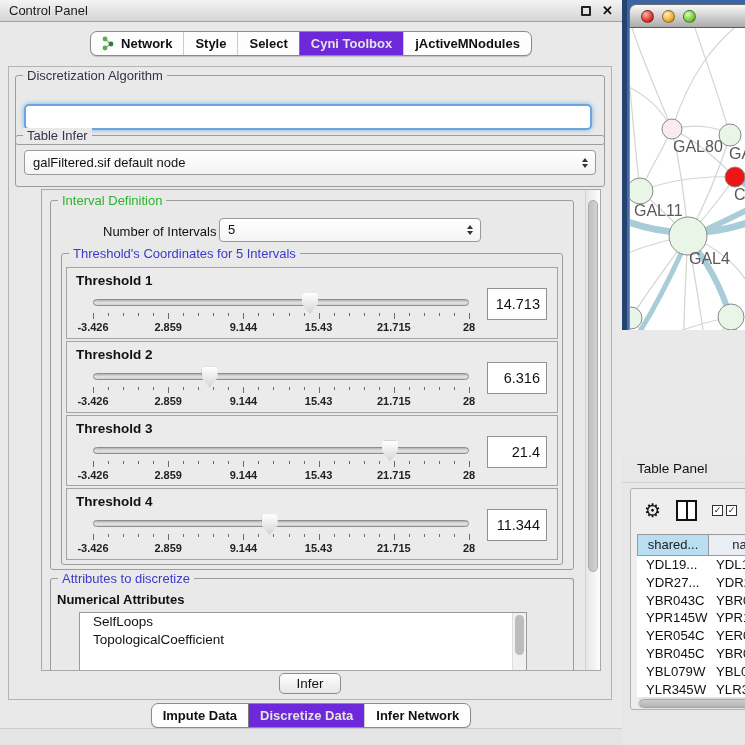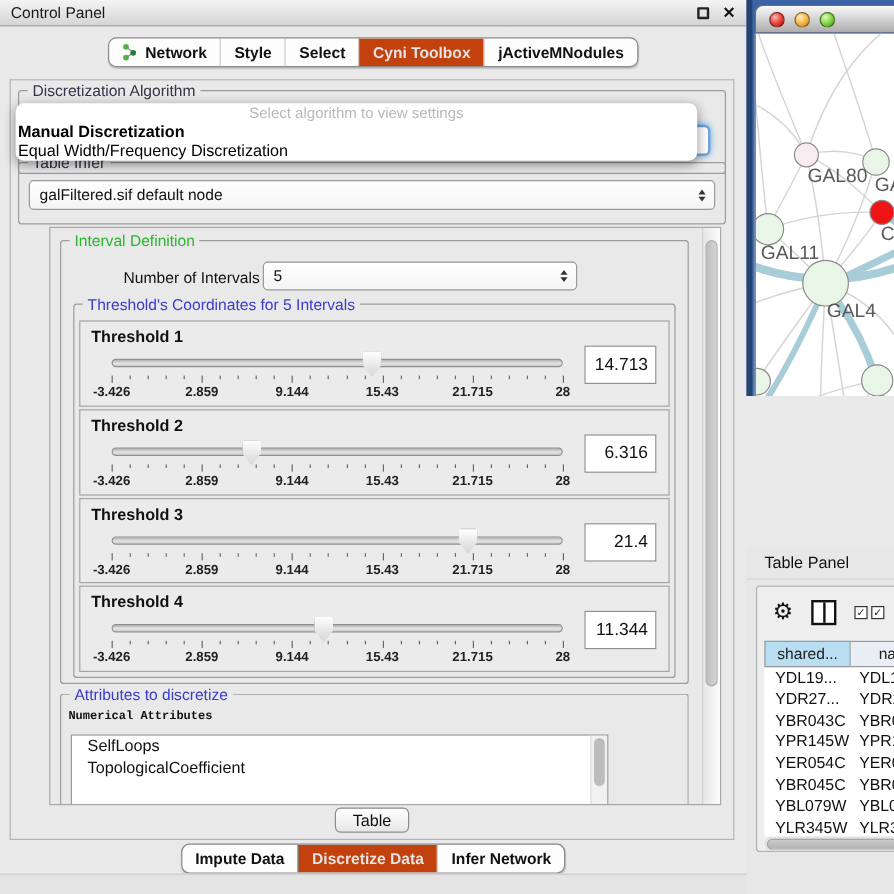--- a/index.html
+++ b/index.html
@@ -16,21 +16,21 @@
     display:flex; align-items:center; padding:0 9px; font-size:13px; color:#1a1a1a; }
   .cp-title { flex:1; }
   .float-box { width:10px; height:10px; border:2px solid #222; border-radius:1px; margin-right:11px; }
   .close-x { font-size:13px; font-weight:bold; color:#111; line-height:10px; }
 
   .tab-strip { position:absolute; top:31px; left:0; width:622px; display:flex; justify-content:center; }
   .tab-group { display:flex; border:1px solid #8b8b8b; border-radius:7px; overflow:hidden; background:#fdfdfd;
     height:25px; box-shadow:0 1px 1px rgba(0,0,0,.18); }
   .tab { display:flex; align-items:center; gap:6px; padding:0 11px; font-size:13px; font-weight:bold; color:#101010; border-left:1px solid #cccccc; cursor:default; }
   .tab:first-child { border-left:none; }
-  .tab.selected { background:#c2410c; color:#e4e4e4; border-left-color:#7b7b7b; }
+  .tab.selected { background:#6d28d9; color:#e4e4e4; border-left-color:#7b7b7b; }
   .net-ico svg { display:block; }
 
   .main-panel { position:absolute; left:8px; top:66px; width:604px; height:634px; border:1px solid #b3b3b3; background:#e9e9e9; }
 
   .titled-group { position:absolute; border:1px solid #9c9c9c; border-radius:3px; }
   .group-title { position:absolute; top:-8px; left:7px; background:#e9e9e9; padding:0 4px; font-size:13px; white-space:nowrap; }
   .t-dark  { color:#34344a; }
   .t-green { color:#2db32d; }
   .t-blue  { color:#3a3acc; }
 
@@ -74,22 +74,22 @@
     filter:drop-shadow(0 0 1px #666); }
   .thr-ticks { position:absolute; left:26px; right:88px; top:45px; height:7px; }
   .tick { position:absolute; top:0; width:1px; height:3px; background:#6a6a6a; }
   .tick.major { height:6px; }
   .thr-scale { position:absolute; left:26px; right:88px; top:53px; height:13px; font-size:11px; font-weight:bold; color:#222; }
   .scale-label { position:absolute; transform:translateX(-50%); white-space:nowrap; }
   .thr-value { position:absolute; right:10px; top:20px; width:60px; height:32px; background:#fff; border:1px solid #919191;
     font-size:14.5px; line-height:30px; text-align:right; padding-right:6px; }
 
   .attr-group { left:8px; top:388px; width:524px; height:100px; border-bottom:none; }
-  .attr-header { position:absolute; left:6px; top:13px; font-weight:bold; font-size:10px;font-family:Liberation Mono, monospace; }
-  .attr-list { position:absolute; left:8px; top:33px; width:448px; height:62px; background:#fff; border:1px solid #999; overflow:hidden; }
+  .attr-header { position:absolute; left:6px; top:13px; font-weight:bold; font-size:13px; }
+  .attr-list { position:absolute; left:28px; top:33px; width:448px; height:62px; background:#fff; border:1px solid #999; overflow:hidden; }
   .attr-item { font-size:13.5px; line-height:17.5px; padding-left:13px; color:#111; }
   .attr-scroll { position:absolute; right:0; top:0; bottom:0; width:14px; background:#f1f1f1; border-left:1px solid #dedede; }
   .attr-thumb { position:absolute; left:2px; right:2px; top:2px; height:40px; background:#bcbcbc; border-radius:5px; }
 
   .apply-btn { position:absolute; left:50%; transform:translateX(-50%); top:606px; width:62px; height:21px;
     border:1px solid #8d8d8d; border-radius:5px; background:linear-gradient(#ffffff,#e7e7e7);
     font-size:13.5px; text-align:center; line-height:19px; }
 
   .bottom-tab-strip { position:absolute; left:0; top:703px; width:622px; display:flex; justify-content:center; }
   .bottom-strip { position:absolute; left:0; top:728px; width:622px; height:17px; background:#e4e4e4; border-top:1px solid #cdcdcd; }
@@ -173,27 +173,20 @@
       </div>
   </div>
 
   <div class="main-panel">
 
     <div class="titled-group alg-group">
       <span class="group-title t-dark">Discretization Algorithm</span>
       <div class="alg-combo"></div>
     </div>
 
-    <div class="popup">
-      <div class="popup-hint">Select algorithm to view settings</div>
-      <div id="popup-items">
-          <div class="popup-item bold">Manual Discretization</div>
-          <div class="popup-item">Equal Width/Frequency Discretization</div>
-        </div>
-    </div>
 
     <div class="titled-group tdata-group">
       <span class="group-title t-dark">Table Infer</span>
       <div class="combo tdata-combo">
         <span>galFiltered.sif default node</span>
         <span class="spin">
             <i class="up"></i>
             <i class="dn"></i>
           </span>
       </div>
@@ -405,21 +398,21 @@
         <div class="attr-item">SelfLoops</div>
             <div class="attr-item">TopologicalCoefficient</div>
           </div>
       </div>
 
       <div class="v-scrollbar">
         <div class="v-thumb"></div>
       </div>
     </div>
 
-    <div class="apply-btn">Table</div>
+    <div class="apply-btn">Infer</div>
   </div>
 
   <div class="tab-strip bottom-tab-strip">
     <div class="tab-group" id="bottom-tab-group">
         <div class="tab">
           <span>Impute Data</span>
         </div>
         <div class="tab selected">
           <span>Discretize Data</span>
         </div>

